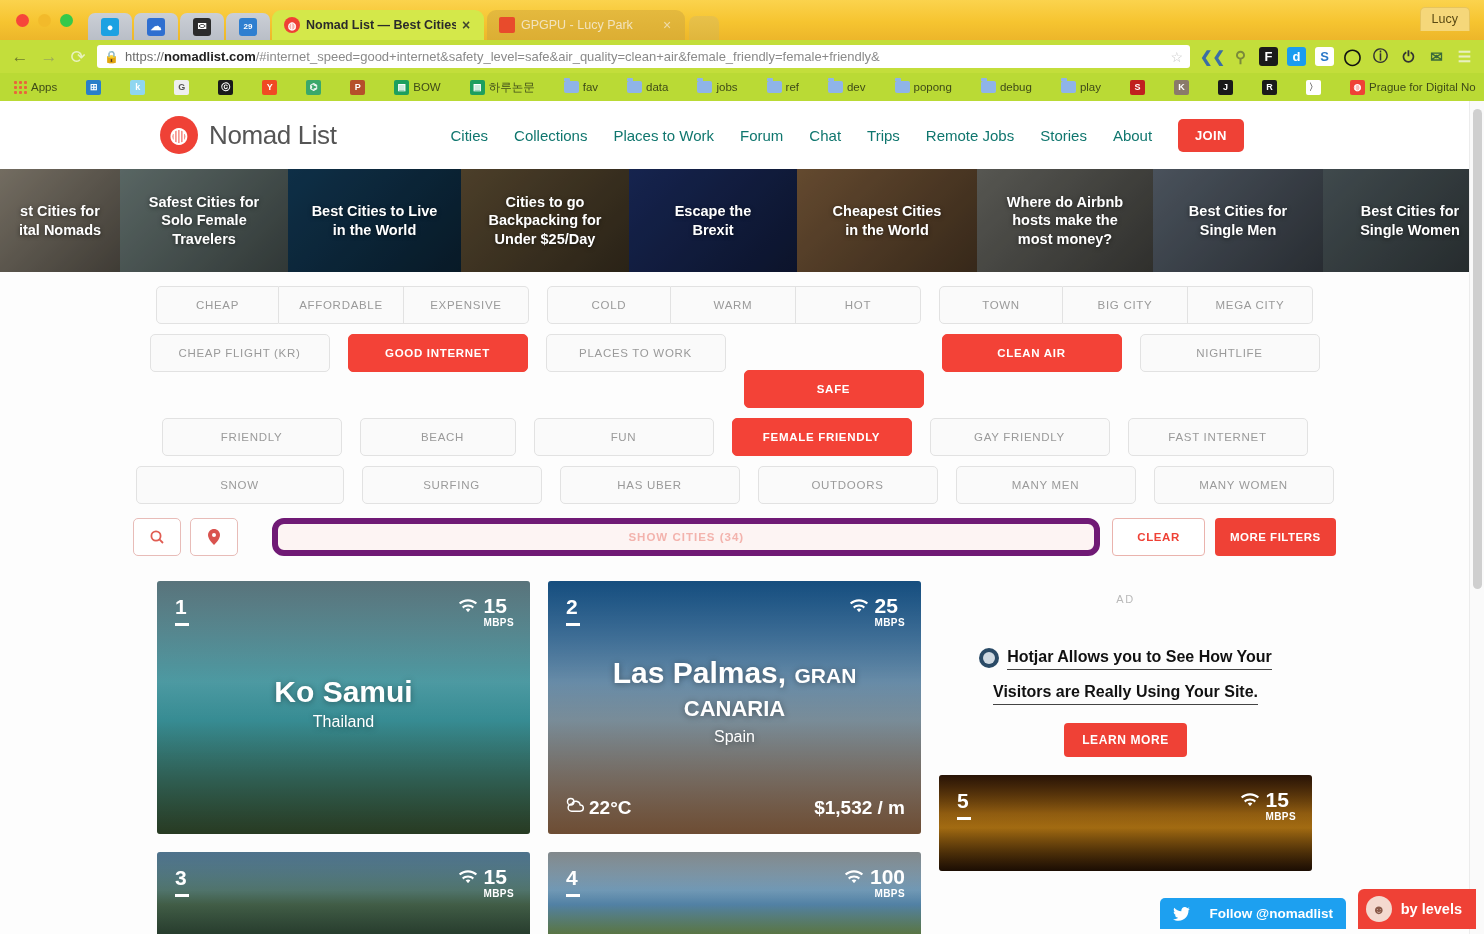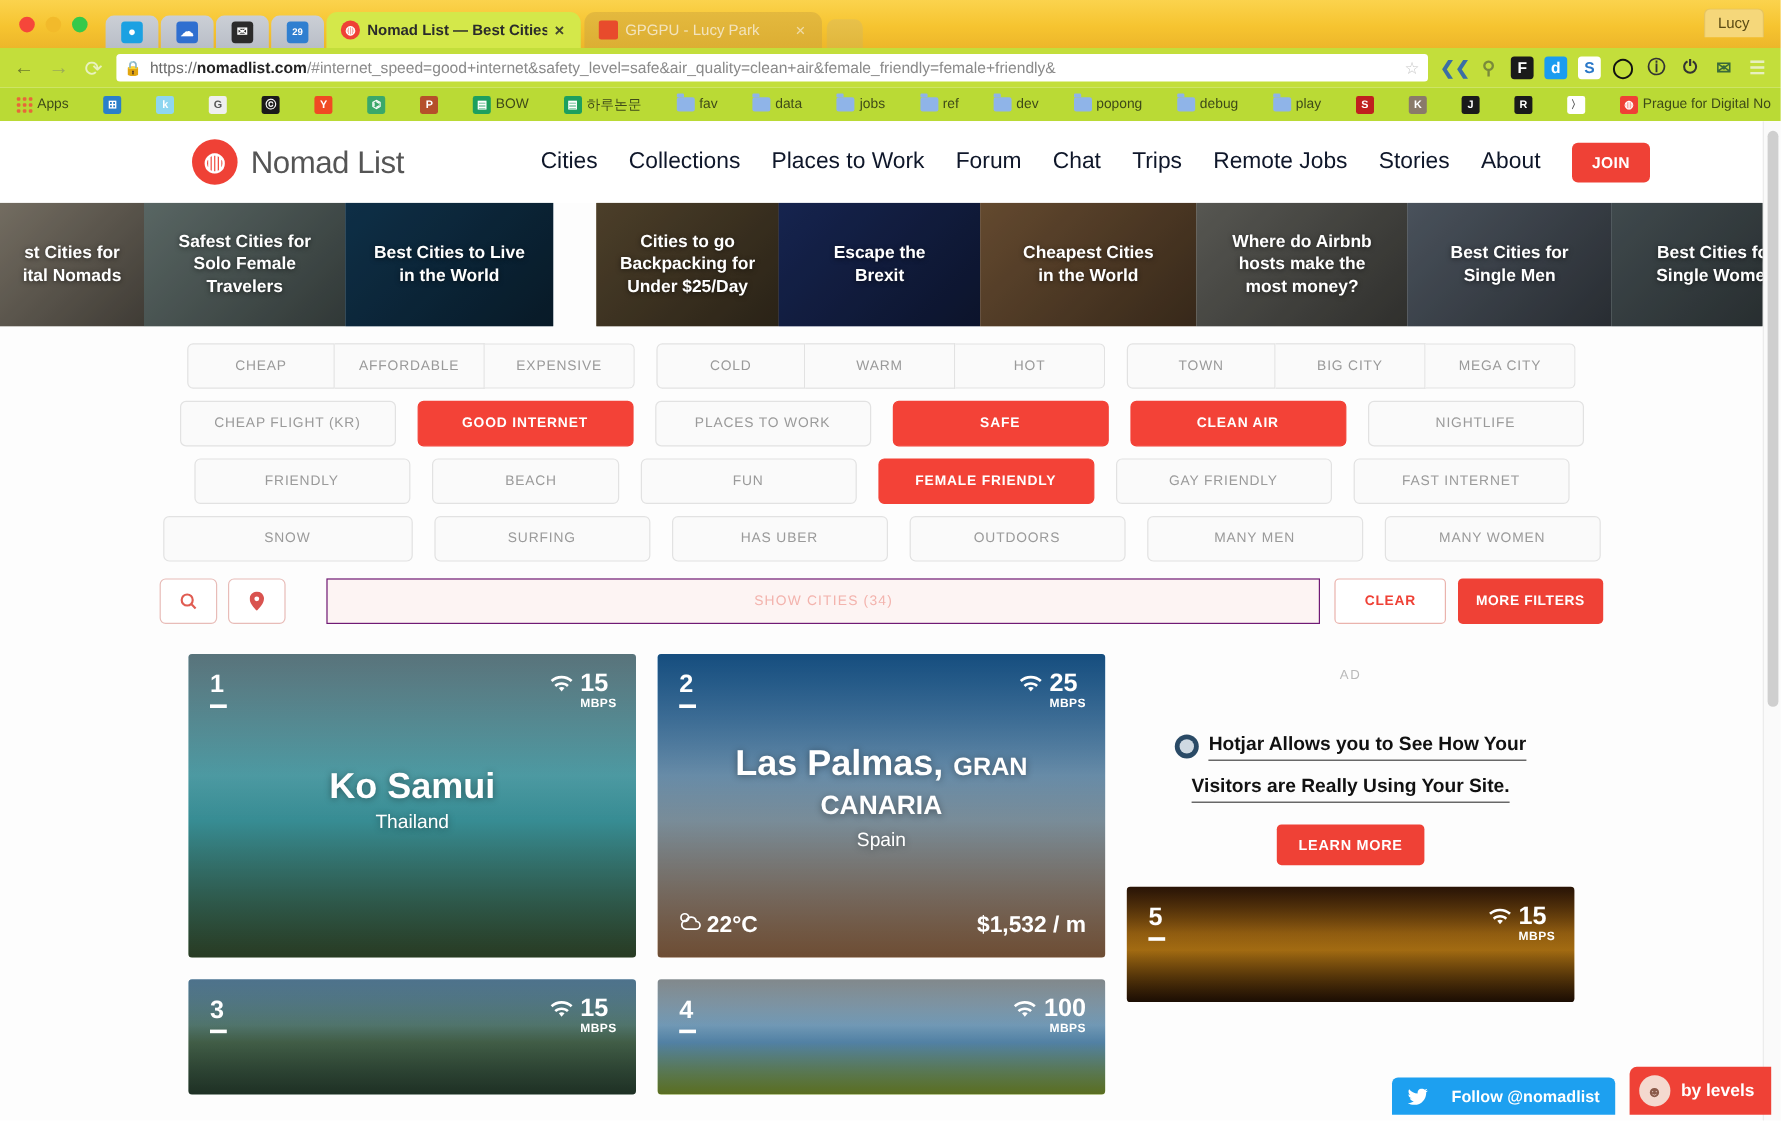--- a/index.html
+++ b/index.html
@@ -109,21 +109,21 @@
   .logo { display: flex; align-items: center; gap: 11px; }
   .logo-mark {
     width: 38px; height: 38px; border-radius: 50%; background: #ef4136;
     display: flex; align-items: center; justify-content: center;
     color: #fff; font-size: 21px; font-weight: bold; font-family: "Liberation Serif", serif;
   }
   .logo-text { font-size: 26px; color: #1c1c1c; font-weight: bold; letter-spacing: -.4px; }
   .logo-text span { font-weight: normal; color: #555; }
 
   .mainnav { display: flex; align-items: center; gap: 26px; margin-left: 114px; }
-  .mainnav a { font-size: 19px; color: #0f172a; text-decoration: none; white-space: nowrap; }
+  .mainnav a { font-size: 15px; color: #0f766e; text-decoration: none; white-space: nowrap; }
   .join-btn {
     margin-left: 26px; background: #ef4136; color: #fff; font-size: 13px; font-weight: bold;
     padding: 9px 17px; border-radius: 5px; letter-spacing: .3px;
   }
 
   
   .collections { display: flex; height: 103px; width: 100%; overflow: hidden; }
   .coll {
     position: relative; flex: 0 0 auto; display: flex; align-items: center; justify-content: center;
     overflow: hidden;
@@ -151,23 +151,23 @@
   .fbtn.on { background: #f34237; border-color: #f34237; color: #fff; font-weight: bold; }
 
   
   .searchrow { display: flex; justify-content: center; gap: 0; margin-top: 14px; }
   .sq {
     width: 48px; height: 38px; border: 1px solid #e8bcb8; border-radius: 5px;
     display: flex; align-items: center; justify-content: center; color: #e05c52; font-size: 15px;
     background: #fff; margin-right: 9px;
   }
   .showcities {
-    flex: 0 0 828px; height: 38px; background: #fdf4f3; border: 1px solid #701a75;
-    border-radius: 0; display: flex; align-items: center; justify-content: center;
-    color: #f3b3ad; font-size: 11.5px; letter-spacing: 1px; font-weight: normal;
+    flex: 0 0 828px; height: 38px; background: #fdf4f3; border: 6px solid #701a75;
+    border-radius: 12px; display: flex; align-items: center; justify-content: center;
+    color: #f3b3ad; font-size: 11.5px; letter-spacing: 1px; font-weight: bold;
     margin-left: 25px; margin-right: 12px;
   }
   .clear-btn {
     height: 38px; padding: 0 24px; border: 1px solid #eab3ad; border-radius: 4px;
     display: flex; align-items: center; color: #ef4136; font-size: 11.5px; font-weight: bold;
     letter-spacing: .6px; background: #fff; margin-right: 10px;
   }
   .morefilters-btn {
     height: 38px; padding: 0 15px; border-radius: 4px; background: #ef4136; color: #fff;
     display: flex; align-items: center; font-size: 11.5px; font-weight: bold; letter-spacing: .5px;
@@ -430,21 +430,21 @@
             <div class="ctitle">st Cities for<br>ital Nomads</div>
           </div>
           <div class="coll" style="width: 168px; background: linear-gradient(135deg, rgb(109, 125, 122) 0%, rgba(0, 0, 0, 0.45) 100%), rgb(109, 125, 122);">
             <div class="cshade"></div>
             <div class="ctitle">Safest Cities for<br>Solo Female<br>Travelers</div>
           </div>
           <div class="coll" style="width: 173px; background: linear-gradient(135deg, rgb(18, 58, 87) 0%, rgba(0, 0, 0, 0.45) 100%), rgb(18, 58, 87);">
             <div class="cshade"></div>
             <div class="ctitle">Best Cities to Live<br>in the World</div>
           </div>
-          <div class="coll" style="width: 152px; background: linear-gradient(135deg, rgb(93, 77, 51) 0%, rgba(0, 0, 0, 0.45) 100%), rgb(93, 77, 51); margin-left: 36px;">
+          <div class="coll" style="width: 168px; background: linear-gradient(135deg, rgb(93, 77, 51) 0%, rgba(0, 0, 0, 0.45) 100%), rgb(93, 77, 51);">
             <div class="cshade"></div>
             <div class="ctitle">Cities to go<br>Backpacking for<br>Under $25/Day</div>
           </div>
           <div class="coll" style="width: 168px; background: linear-gradient(135deg, rgb(27, 44, 96) 0%, rgba(0, 0, 0, 0.45) 100%), rgb(27, 44, 96);">
             <div class="cshade"></div>
             <div class="ctitle">Escape the<br>Brexit</div>
           </div>
           <div class="coll" style="width: 180px; background: linear-gradient(135deg, rgb(122, 90, 58) 0%, rgba(0, 0, 0, 0.45) 100%), rgb(122, 90, 58);">
             <div class="cshade"></div>
             <div class="ctitle">Cheapest Cities<br>in the World</div>
@@ -485,21 +485,21 @@
             <div class="">
               <div class="fbtn solo" style="width: 180px;">CHEAP FLIGHT (KR)</div>
             </div>
             <div class="">
               <div class="fbtn solo on" style="width: 180px;">GOOD INTERNET</div>
             </div>
             <div class="">
               <div class="fbtn solo" style="width: 180px;">PLACES TO WORK</div>
             </div>
             <div class="">
-              <div class="fbtn solo on" style="width: 180px;">SAFE</div>
+              <div class="fbtn solo on" style="width: 180px; margin-top: 36px;">SAFE</div>
             </div>
             <div class="">
               <div class="fbtn solo on" style="width: 180px;">CLEAN AIR</div>
             </div>
             <div class="">
               <div class="fbtn solo" style="width: 180px;">NIGHTLIFE</div>
             </div>
           </div>
           <div class="frow">
             <div class="">

